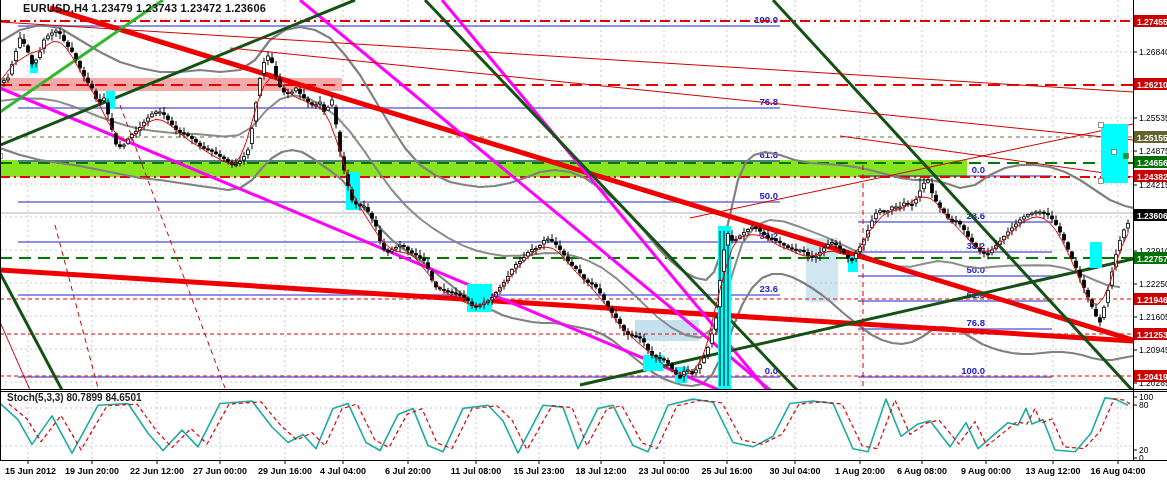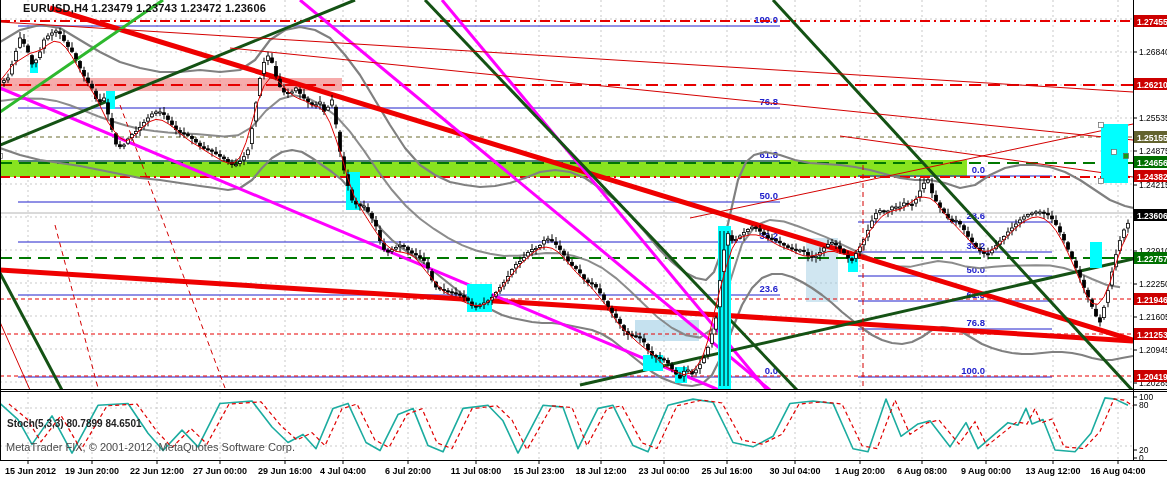--- a/index.html
+++ b/index.html
@@ -1,21 +1,21 @@
 <!DOCTYPE html>
 <html><head>
 <meta charset="utf-8">
 <style>
   html,body{margin:0;padding:0;background:#fff;width:1167px;height:484px;overflow:hidden;
     font-family:"Liberation Sans", sans-serif;}
   #wrap{position:relative;width:1167px;height:484px;}
   #chart-svg{position:absolute;left:0;top:0;}
   .ovl{position:absolute;color:#111;white-space:nowrap;pointer-events:none;}
   #title{left:7px;top:2px;font-size:11px;font-weight:600;letter-spacing:.2px;padding-left:16px;}
-  #stochlbl{left:7px;top:392px;font-size:10px;font-weight:600;color:#222;margin-top:26px;}
+  #stochlbl{left:7px;top:392px;font-size:10px;font-weight:600;color:#222;}
   #copyr{left:6px;top:441px;font-size:11px;color:#4a4a4a;}
 </style>
 </head>
 <body>
 
 <div id="wrap">
   <svg id="chart-svg" width="1167" height="484">
       <rect x="0" y="0" width="1167" height="484" fill="#fff"></rect>
       <clipPath id="mainc">
         <rect x="0" y="0" width="1133" height="389"></rect>
@@ -818,14 +818,13 @@
         <text x="795" y="474" font-size="9" font-weight="bold" fill="#000" text-anchor="middle" font-family="Liberation Sans,sans-serif">30 Jul 04:00</text>
         <text x="860" y="474" font-size="9" font-weight="bold" fill="#000" text-anchor="middle" font-family="Liberation Sans,sans-serif">1 Aug 20:00</text>
         <text x="922" y="474" font-size="9" font-weight="bold" fill="#000" text-anchor="middle" font-family="Liberation Sans,sans-serif">6 Aug 08:00</text>
         <text x="986" y="474" font-size="9" font-weight="bold" fill="#000" text-anchor="middle" font-family="Liberation Sans,sans-serif">9 Aug 00:00</text>
         <text x="1053" y="474" font-size="9" font-weight="bold" fill="#000" text-anchor="middle" font-family="Liberation Sans,sans-serif">13 Aug 12:00</text>
         <text x="1118" y="474" font-size="9" font-weight="bold" fill="#000" text-anchor="middle" font-family="Liberation Sans,sans-serif">16 Aug 04:00</text>
       </g>
     </svg>
   <div id="title" class="ovl">EURUSD,H4  1.23479 1.23743 1.23472 1.23606</div>
   <div id="stochlbl" class="ovl">Stoch(5,3,3) 80.7899 84.6501</div>
-  <div id="copyr" class="ovl">MetaTrader FIX, © 2001-2012, MetaQuotes Software Corp.</div>
 </div>
 
 </body></html>

